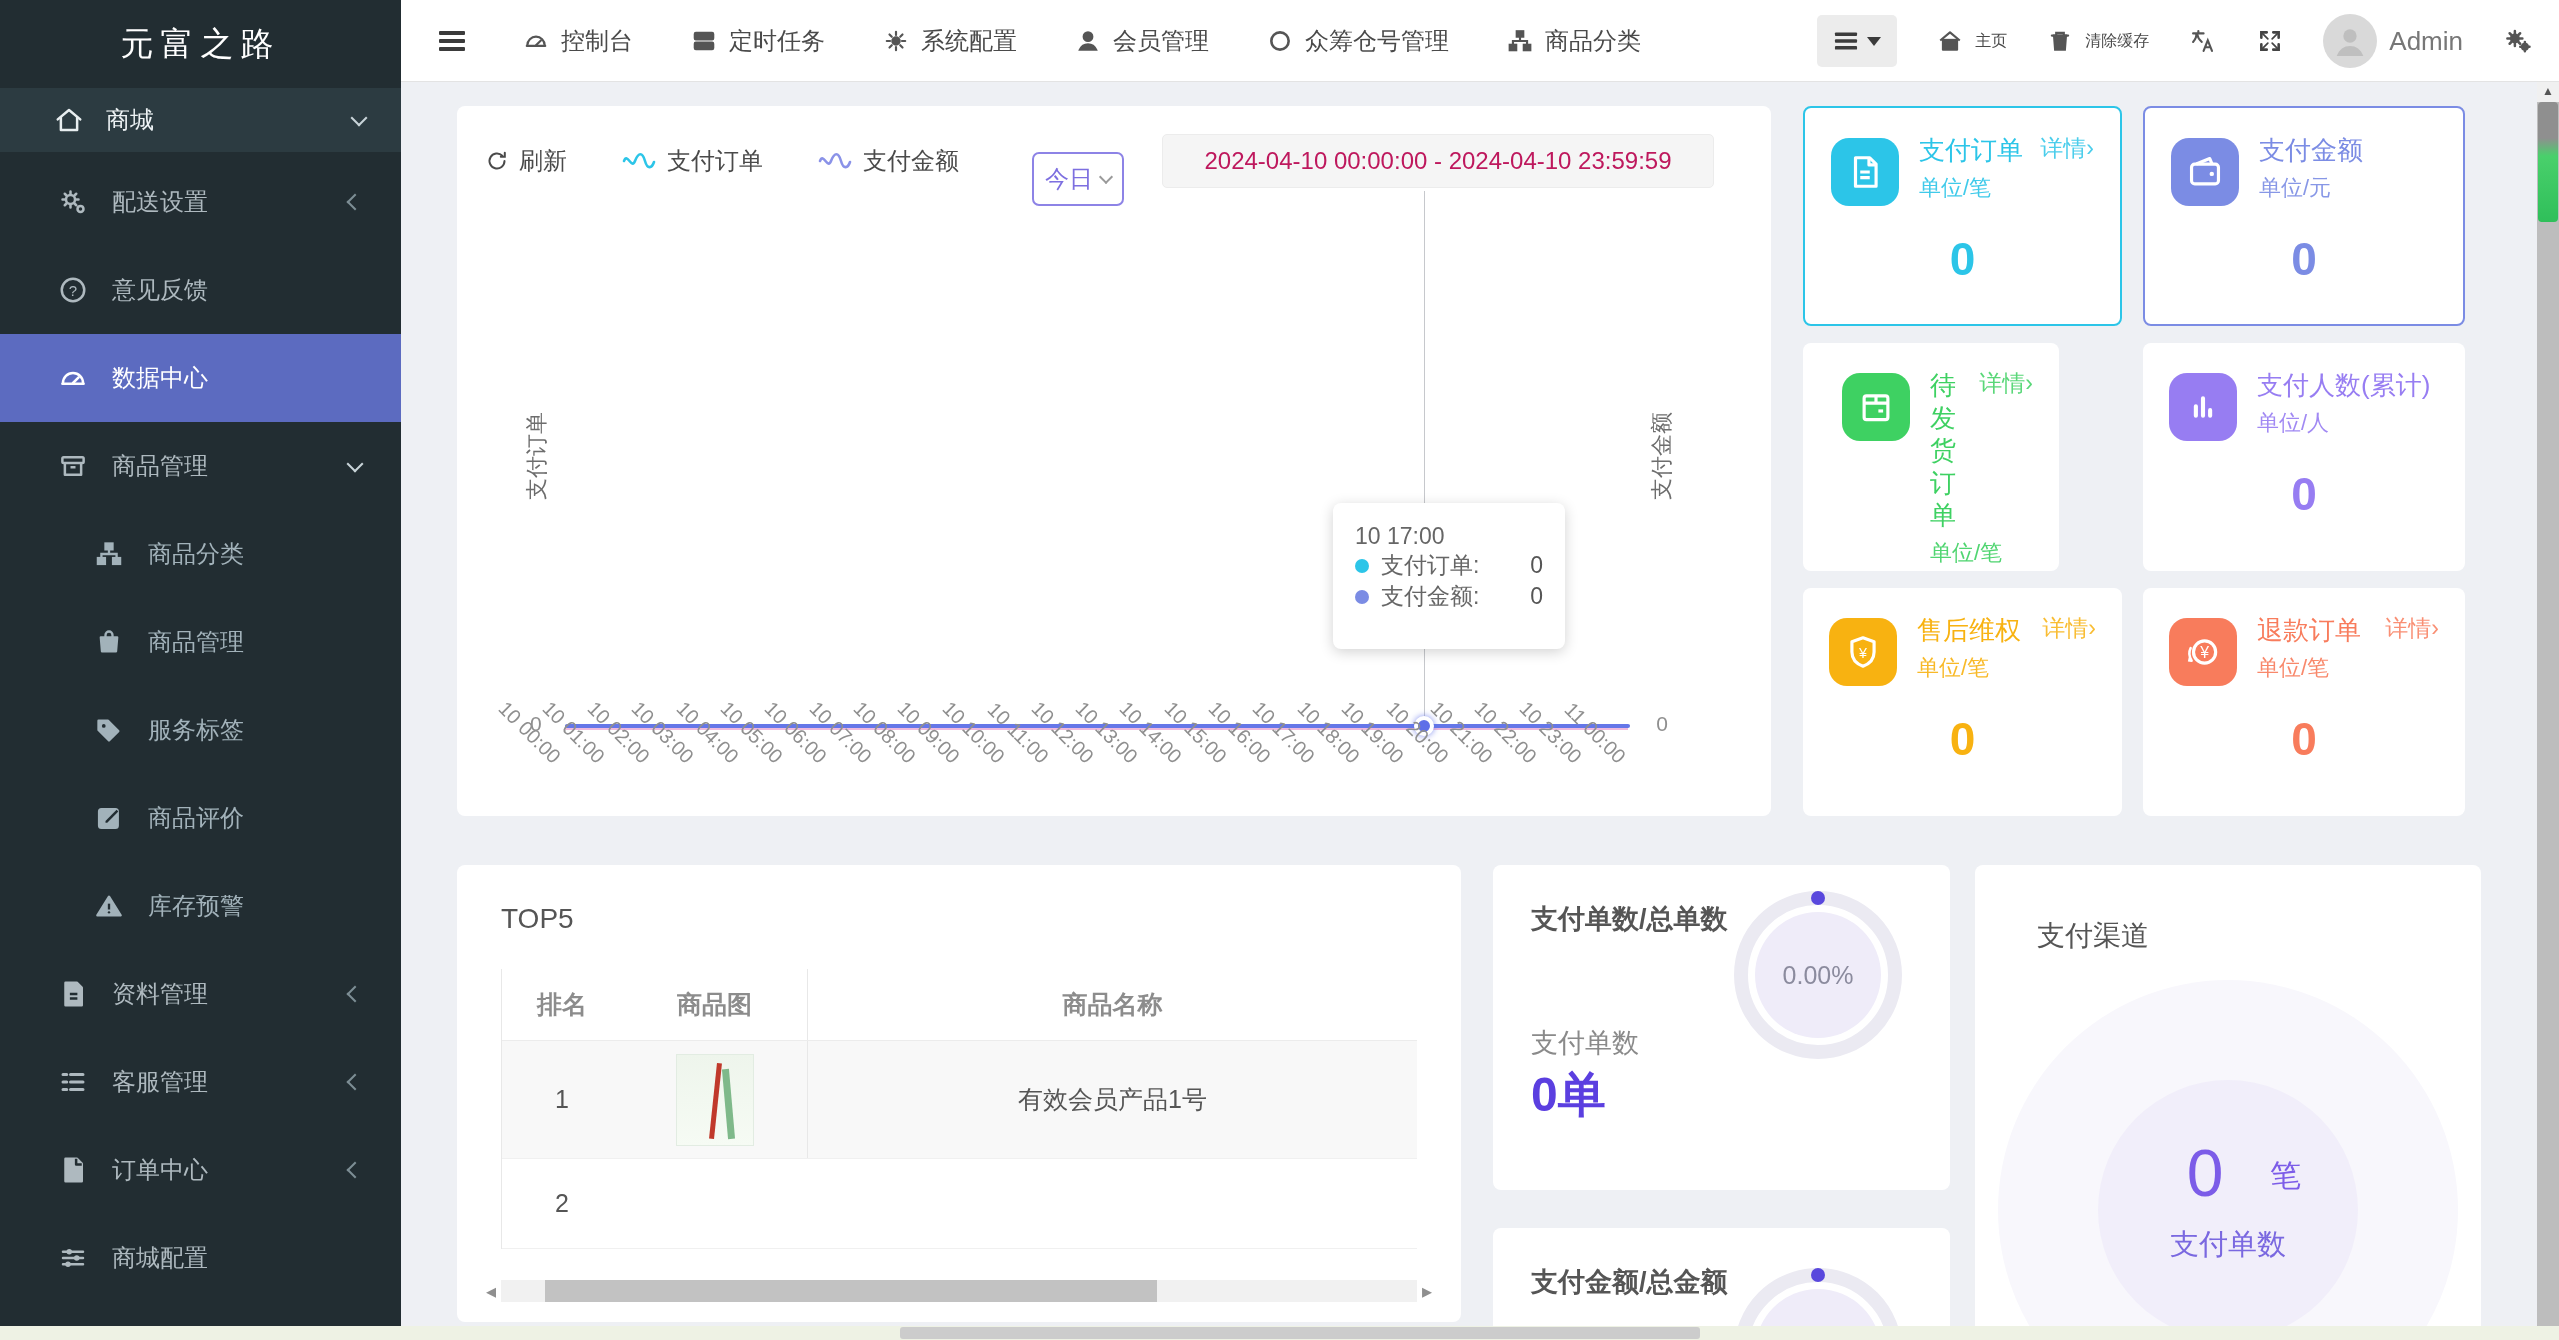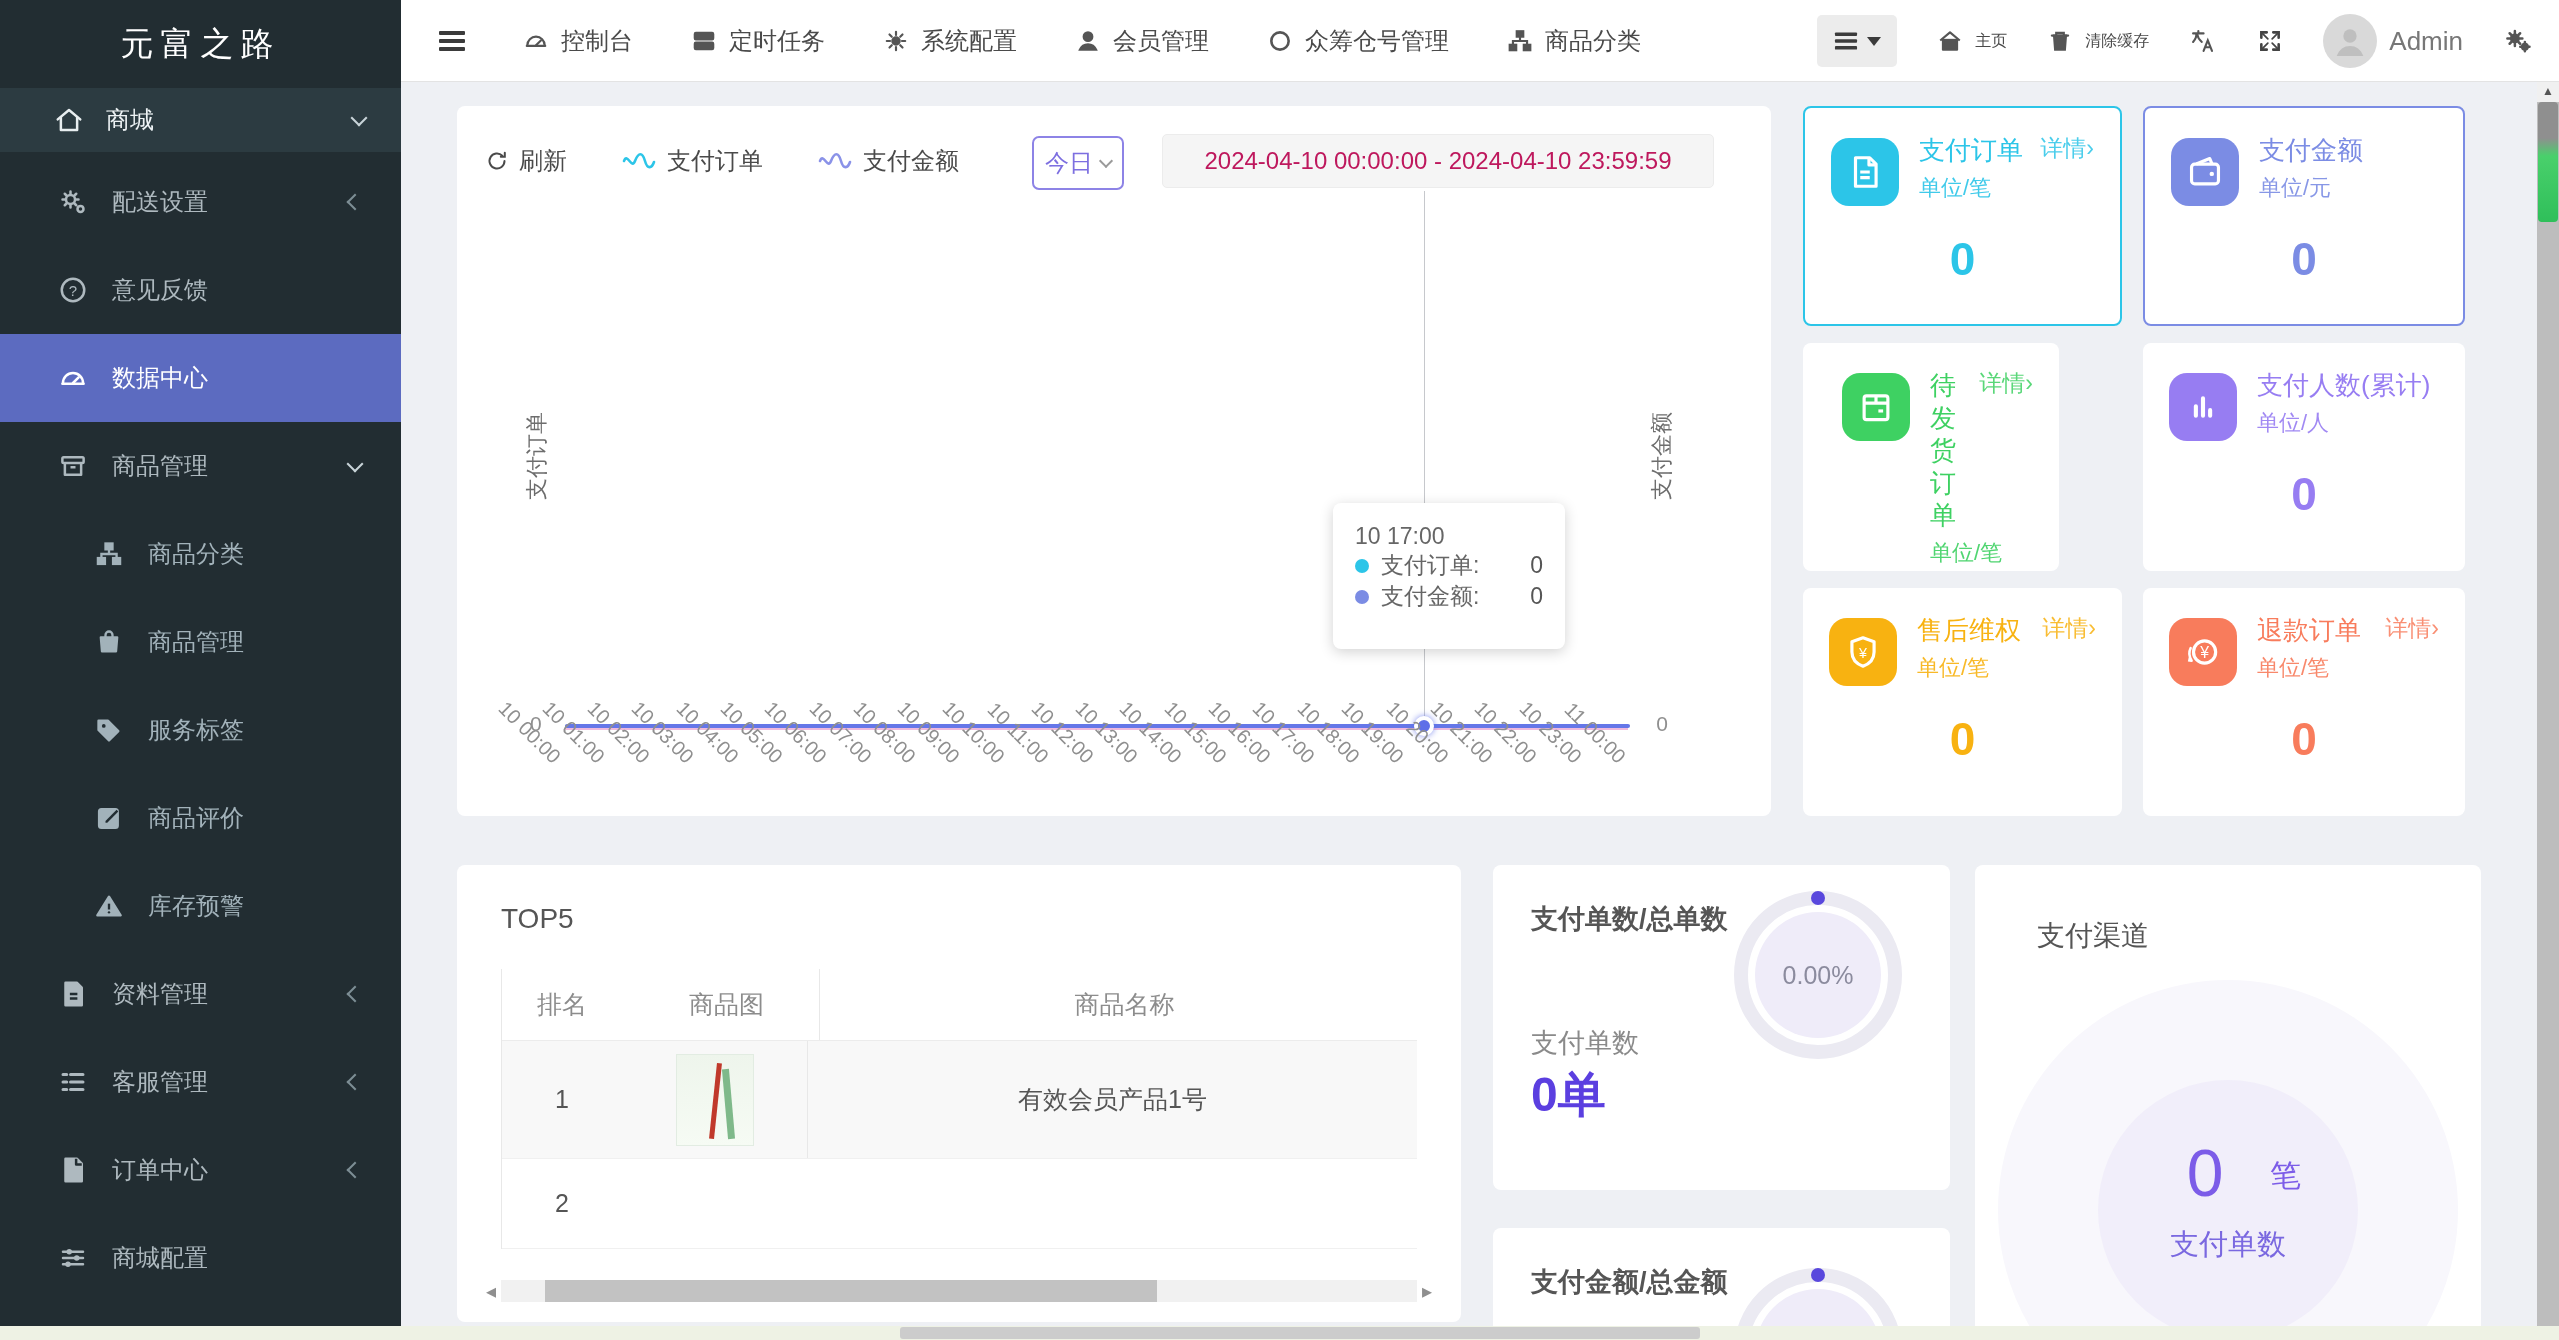--- a/index.html
+++ b/index.html
@@ -36,21 +36,21 @@
 
   
   .content{position:absolute;left:401px;top:82px;width:2158px;height:1244px;overflow:hidden;}
   .card{position:absolute;background:#fff;border-radius:8px;}
 
   
   .chart-card{left:56px;top:24px;width:1314px;height:710px;}
   .chart-head{position:relative;height:58px;margin-top:26px;display:flex;align-items:center;gap:54px;padding-left:28px;font-size:24px;color:#4a4a4a;}
   .refresh{display:flex;align-items:center;gap:10px;cursor:pointer;}
   .legend-item{display:flex;align-items:center;gap:10px;cursor:pointer;}
-  .range-btn{position:absolute;left:575px;top:4px;width:92px;height:54px;border:2px solid #8d83e6;border-radius:7px;color:#7d6fe0;font-size:24px;display:flex;align-items:center;justify-content:center;gap:8px;cursor:pointer;background:#fff;}
+  .range-btn{position:absolute;left:575px;top:20px;width:92px;height:54px;border:2px solid #8d83e6;border-radius:7px;color:#7d6fe0;font-size:24px;display:flex;align-items:center;justify-content:center;gap:8px;cursor:pointer;background:#fff;}
   .range-btn .chev-down{border-color:#9a9a9a;width:10px;height:10px;}
   .date-input{position:absolute;left:705px;top:2px;width:552px;height:54px;background:#f5f5f5;border:1px solid #ececec;border-radius:5px;color:#be185d;font-size:24px;display:flex;align-items:center;justify-content:center;cursor:pointer;}
   .plot{position:absolute;left:108px;top:85px;width:1065px;height:535px;}
   .axis{position:absolute;left:0;bottom:0;width:1065px;border-bottom:1px solid #ccc;}
   .ticks{position:absolute;left:0;bottom:-7px;width:1065px;height:7px;background:repeating-linear-gradient(90deg,#ccc 0 1px,transparent 1px 44.375px);}
   .dline{position:absolute;left:0;bottom:-2px;width:1065px;height:4px;background:#6577e8;border-radius:2px;}
   .dline2{position:absolute;left:0;bottom:-4px;width:1063px;height:2px;background:#efb9dd;}
   .crosshair{position:absolute;left:859px;top:0;width:1px;height:535px;background:#c6c8cc;}
   .cdot{position:absolute;left:849px;bottom:-10px;width:20px;height:20px;border-radius:50%;background:#5e6fe8;border:4px solid #fff;box-shadow:0 0 6px rgba(94,111,232,.8);}
   .zero{position:absolute;font-size:21px;color:#8f8f8f;bottom:-10px;}
@@ -75,21 +75,21 @@
   .stat .title{font-weight:500;}
   .stat .detail{margin-left:auto;font-size:23px;opacity:.85;white-space:nowrap;cursor:pointer;}
   .stat .unit{font-size:22px;opacity:.9;margin-top:6px;}
   .stat .val{text-align:center;font-size:46px;font-weight:700;margin-top:26px;}
 
   
   .top5{left:56px;top:783px;width:1004px;height:457px;padding:38px 44px;}
   .t5-title{font-size:28px;color:#555;}
   .t5-table{margin-top:34px;border-left:1px solid #e8e8e8;}
   .t5-hrow,.t5-row{display:flex;align-items:center;}
-  .t5-hrow{height:72px;border-bottom:1px solid #ececec;color:#8c8c8c;font-size:25px;font-weight:400;gap:12px;}
+  .t5-hrow{height:72px;border-bottom:1px solid #ececec;color:#8c8c8c;font-size:25px;font-weight:700;}
   .c-rank{width:120px;text-align:center;}
   .c-img{width:186px;text-align:center;border-right:1px solid #e8e8e8;align-self:stretch;display:flex;align-items:center;justify-content:center;}
   .c-name{flex:1;text-align:center;}
   .t5-row{color:#555;font-size:25px;border-bottom:1px solid #f0f0f0;}
   .t5-row.odd{background:#f8f8f8;height:118px;}
   .t5-row.even{height:90px;}
   .pimg{width:78px;height:92px;background:linear-gradient(180deg,#eef5ec,#f6fbf4);border:1px solid #e2ece2;position:relative;overflow:hidden;}
   .pimg:before{content:"";position:absolute;left:36px;top:8px;width:5px;height:76px;background:#c0392b;transform:rotate(6deg);}
   .pimg:after{content:"";position:absolute;left:48px;top:14px;width:7px;height:70px;background:#7fb98a;transform:rotate(-5deg);}
   .hscroll{position:absolute;left:24px;bottom:18px;width:956px;height:26px;display:flex;align-items:center;}

